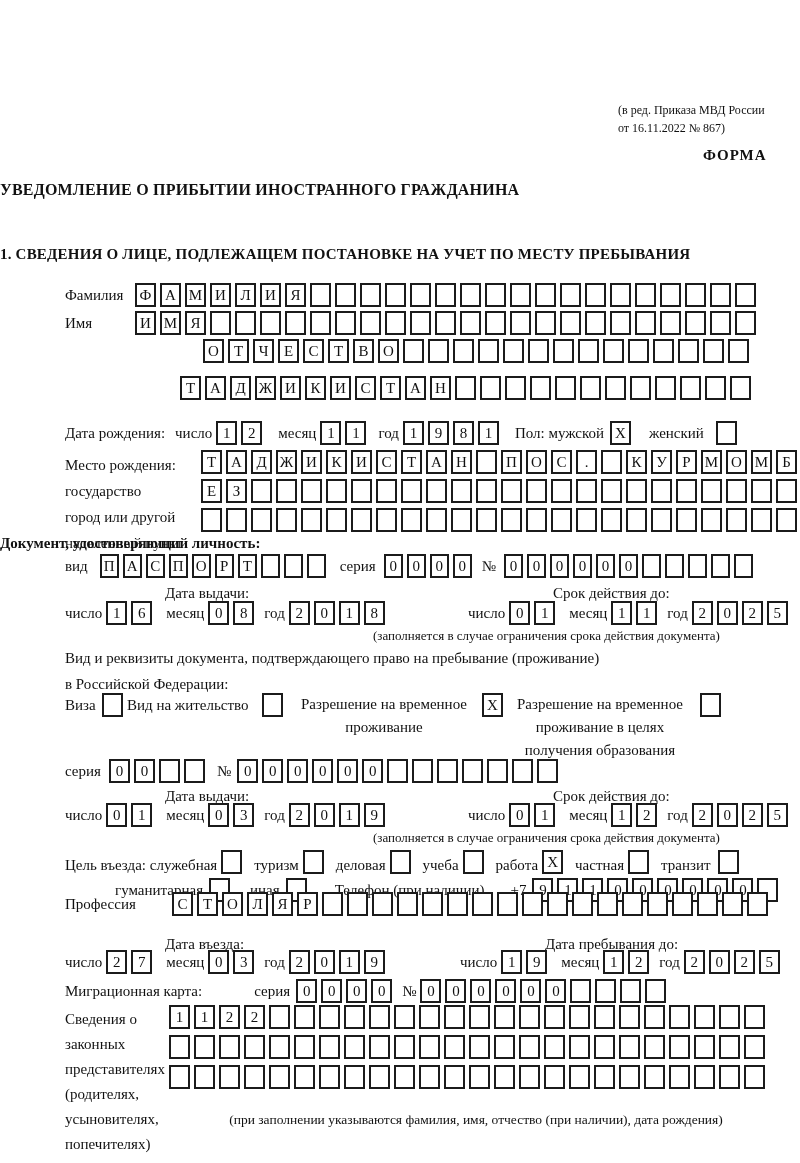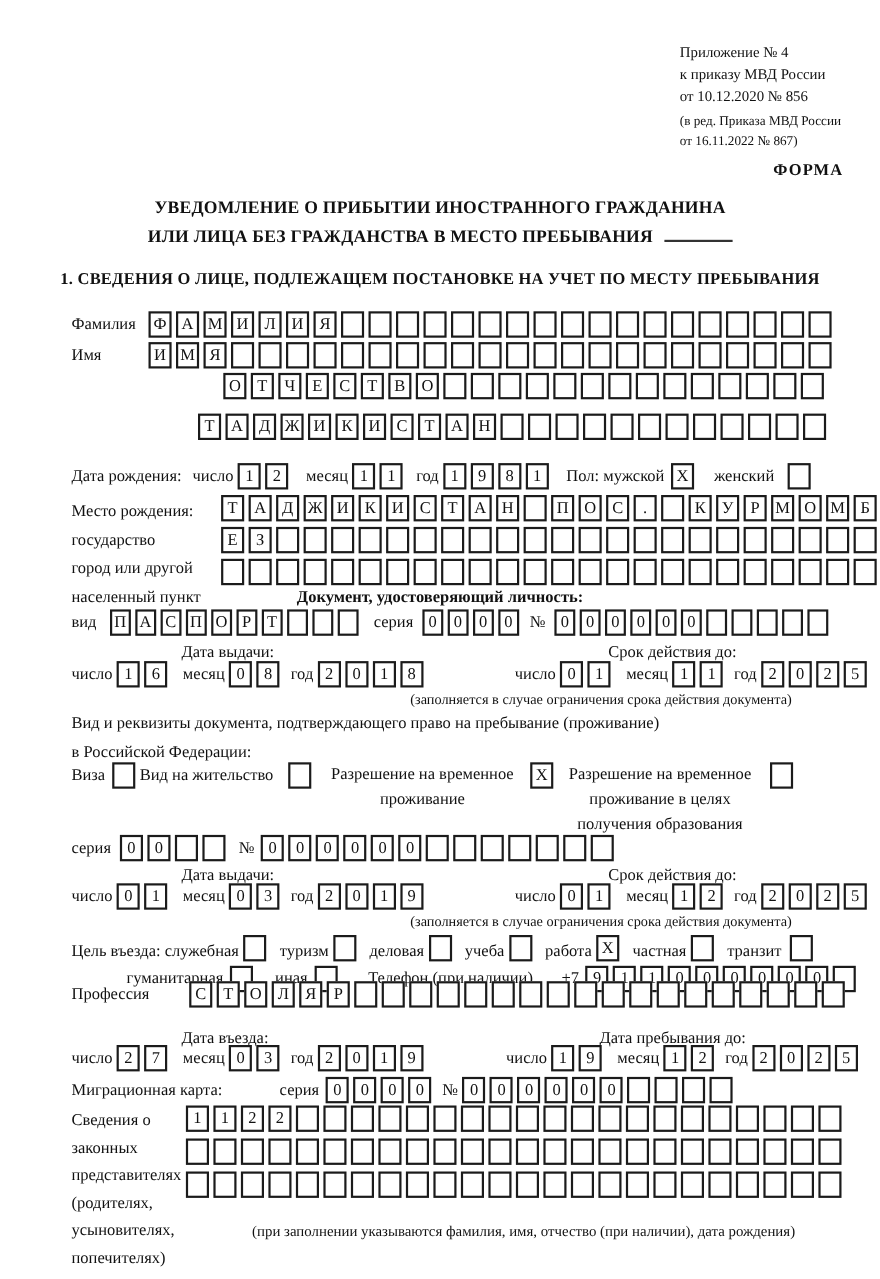--- a/index.html
+++ b/index.html
@@ -1,21 +1,21 @@
 <!DOCTYPE html>
 <html><head>
 <meta charset="utf-8">
 <style>
   html,body{margin:0;padding:0;background:#fff;}
   .page{position:relative;width:800px;height:1163px;background:#fff;color:#111;
         font-family:"Liberation Serif","DejaVu Serif",serif;font-size:15px;overflow:hidden;}
   .abs{position:absolute;white-space:nowrap;}
   .line{position:absolute;white-space:nowrap;display:flex;align-items:center;}
   .line-top{position:absolute;white-space:nowrap;display:flex;align-items:flex-start;}
-  .center{left:0;right:0;text-align:center;}
+  .center{left:0;right:0;text-align:left;}
   .b{font-weight:bold;}
   .fs13{font-size:13px;}
   .fs135{font-size:13.5px;}
   .fs125{font-size:12px;}
   .fs16{font-size:16px;}
   .ref{line-height:20px;}
   .refnote{line-height:18px;}
   .boxes{display:inline-flex;flex:none;}
   .boxes .cell{box-sizing:border-box;flex:none;width:21px;height:24px;border:2px solid #1b1b1b;
                margin-right:4px;text-align:center;font-size:15px;line-height:20px;background:#fff;}
@@ -29,36 +29,28 @@
   .lh26{line-height:26px;}
   .cbl{text-align:center;line-height:23px;white-space:normal;}
   .blank{display:inline-block;width:62px;border-bottom:2px solid #333;height:14px;margin-left:10px;}
   .titleln{letter-spacing:.2px;}
 </style>
 </head>
 <body>
 
 <div class="page">
 
-  <div class="abs ref fs135" style="left:618px;top:38px;">
-    <div>Приложение № 4</div>
-    <div>к приказу МВД России</div>
-    <div>от 10.12.2020 № 856</div>
-  </div>
   <div class="abs refnote fs125" style="left:618px;top:101px;">
     <div>(в ред. Приказа МВД России</div>
     <div>от 16.11.2022 № 867)</div>
   </div>
 
   <div class="abs b" style="left:703px;top:147px;letter-spacing:1px;">ФОРМА</div>
 
   <div class="abs center b fs16 titleln" style="top:181px;">УВЕДОМЛЕНИЕ О ПРИБЫТИИ ИНОСТРАННОГО ГРАЖДАНИНА</div>
-  <div class="abs center b fs16 titleln" style="top:204px;">
-    <span>ИЛИ ЛИЦА БЕЗ ГРАЖДАНСТВА В МЕСТО ПРЕБЫВАНИЯ</span><span class="blank"></span>
-  </div>
 
   <div class="abs center b" style="top:246px;letter-spacing:.2px;">1. СВЕДЕНИЯ О ЛИЦЕ, ПОДЛЕЖАЩЕМ ПОСТАНОВКЕ НА УЧЕТ ПО МЕСТУ ПРЕБЫВАНИЯ</div>
 
   <div class="line" style="left:65px;top:283px;">
     <span class="lblw70">Фамилия</span>
     <span class="boxes">
         <span class="cell">Ф</span>
         <span class="cell">А</span>
         <span class="cell">М</span>
         <span class="cell">И</span>

